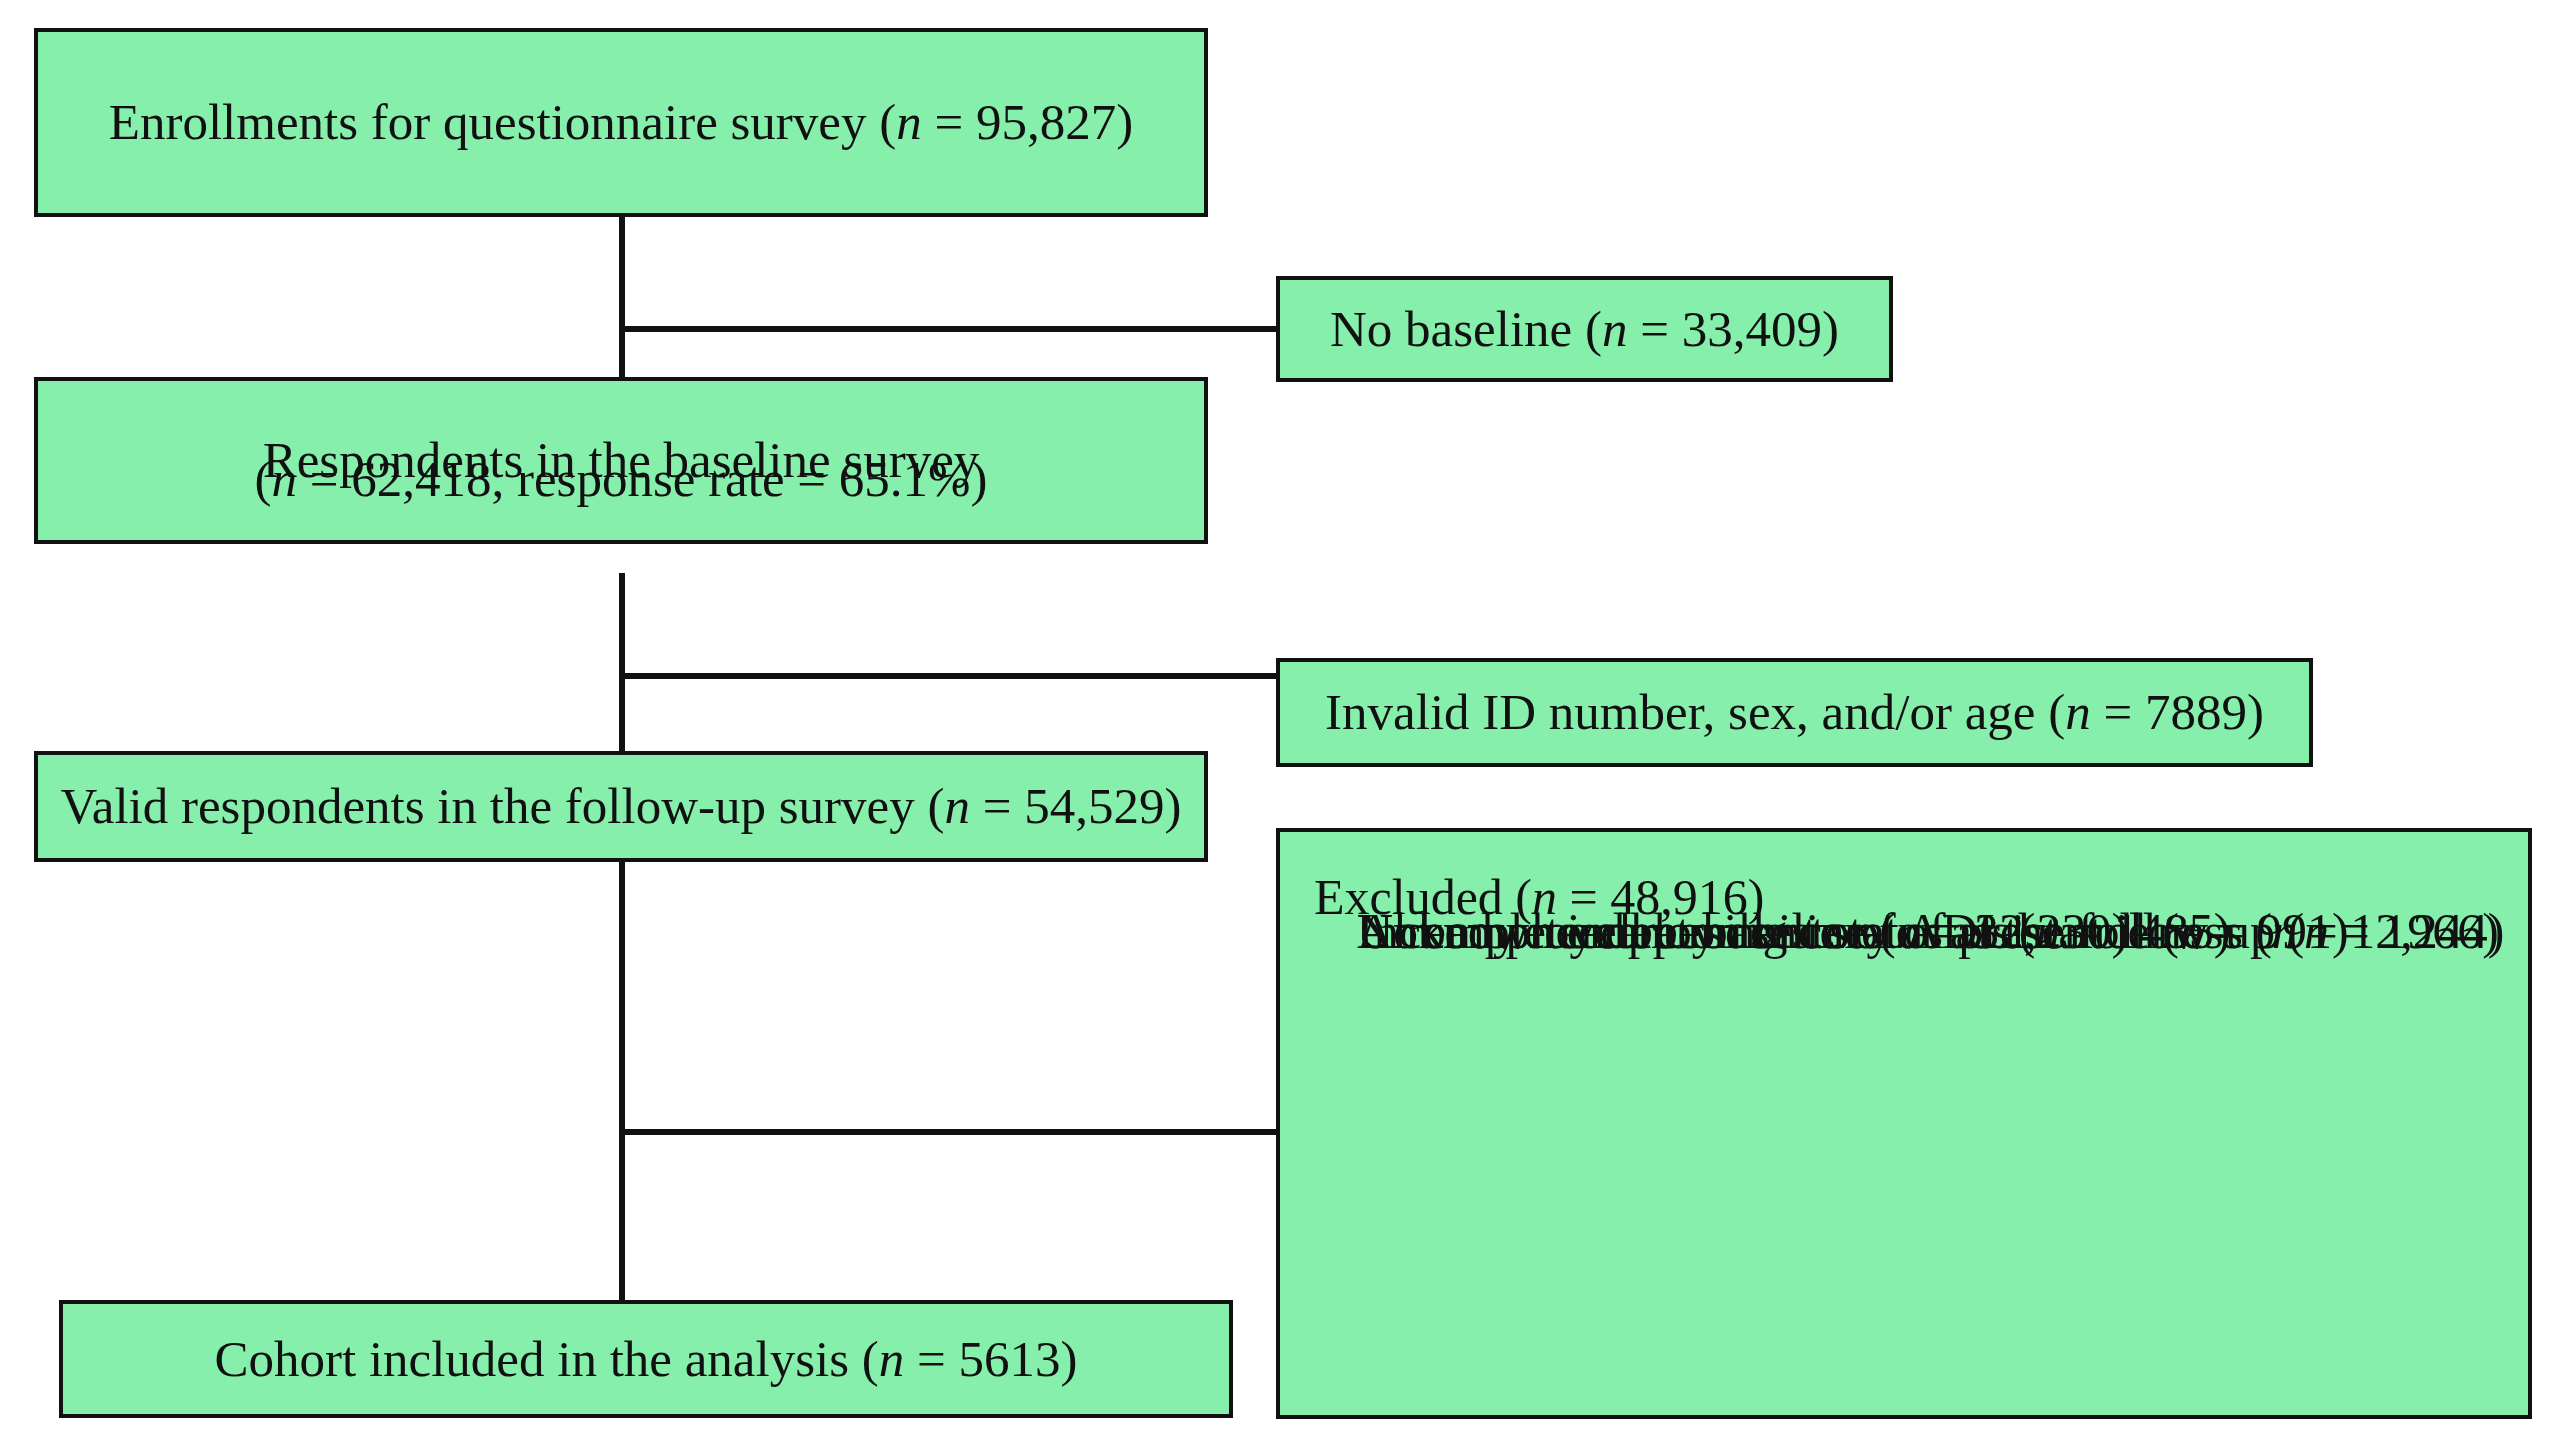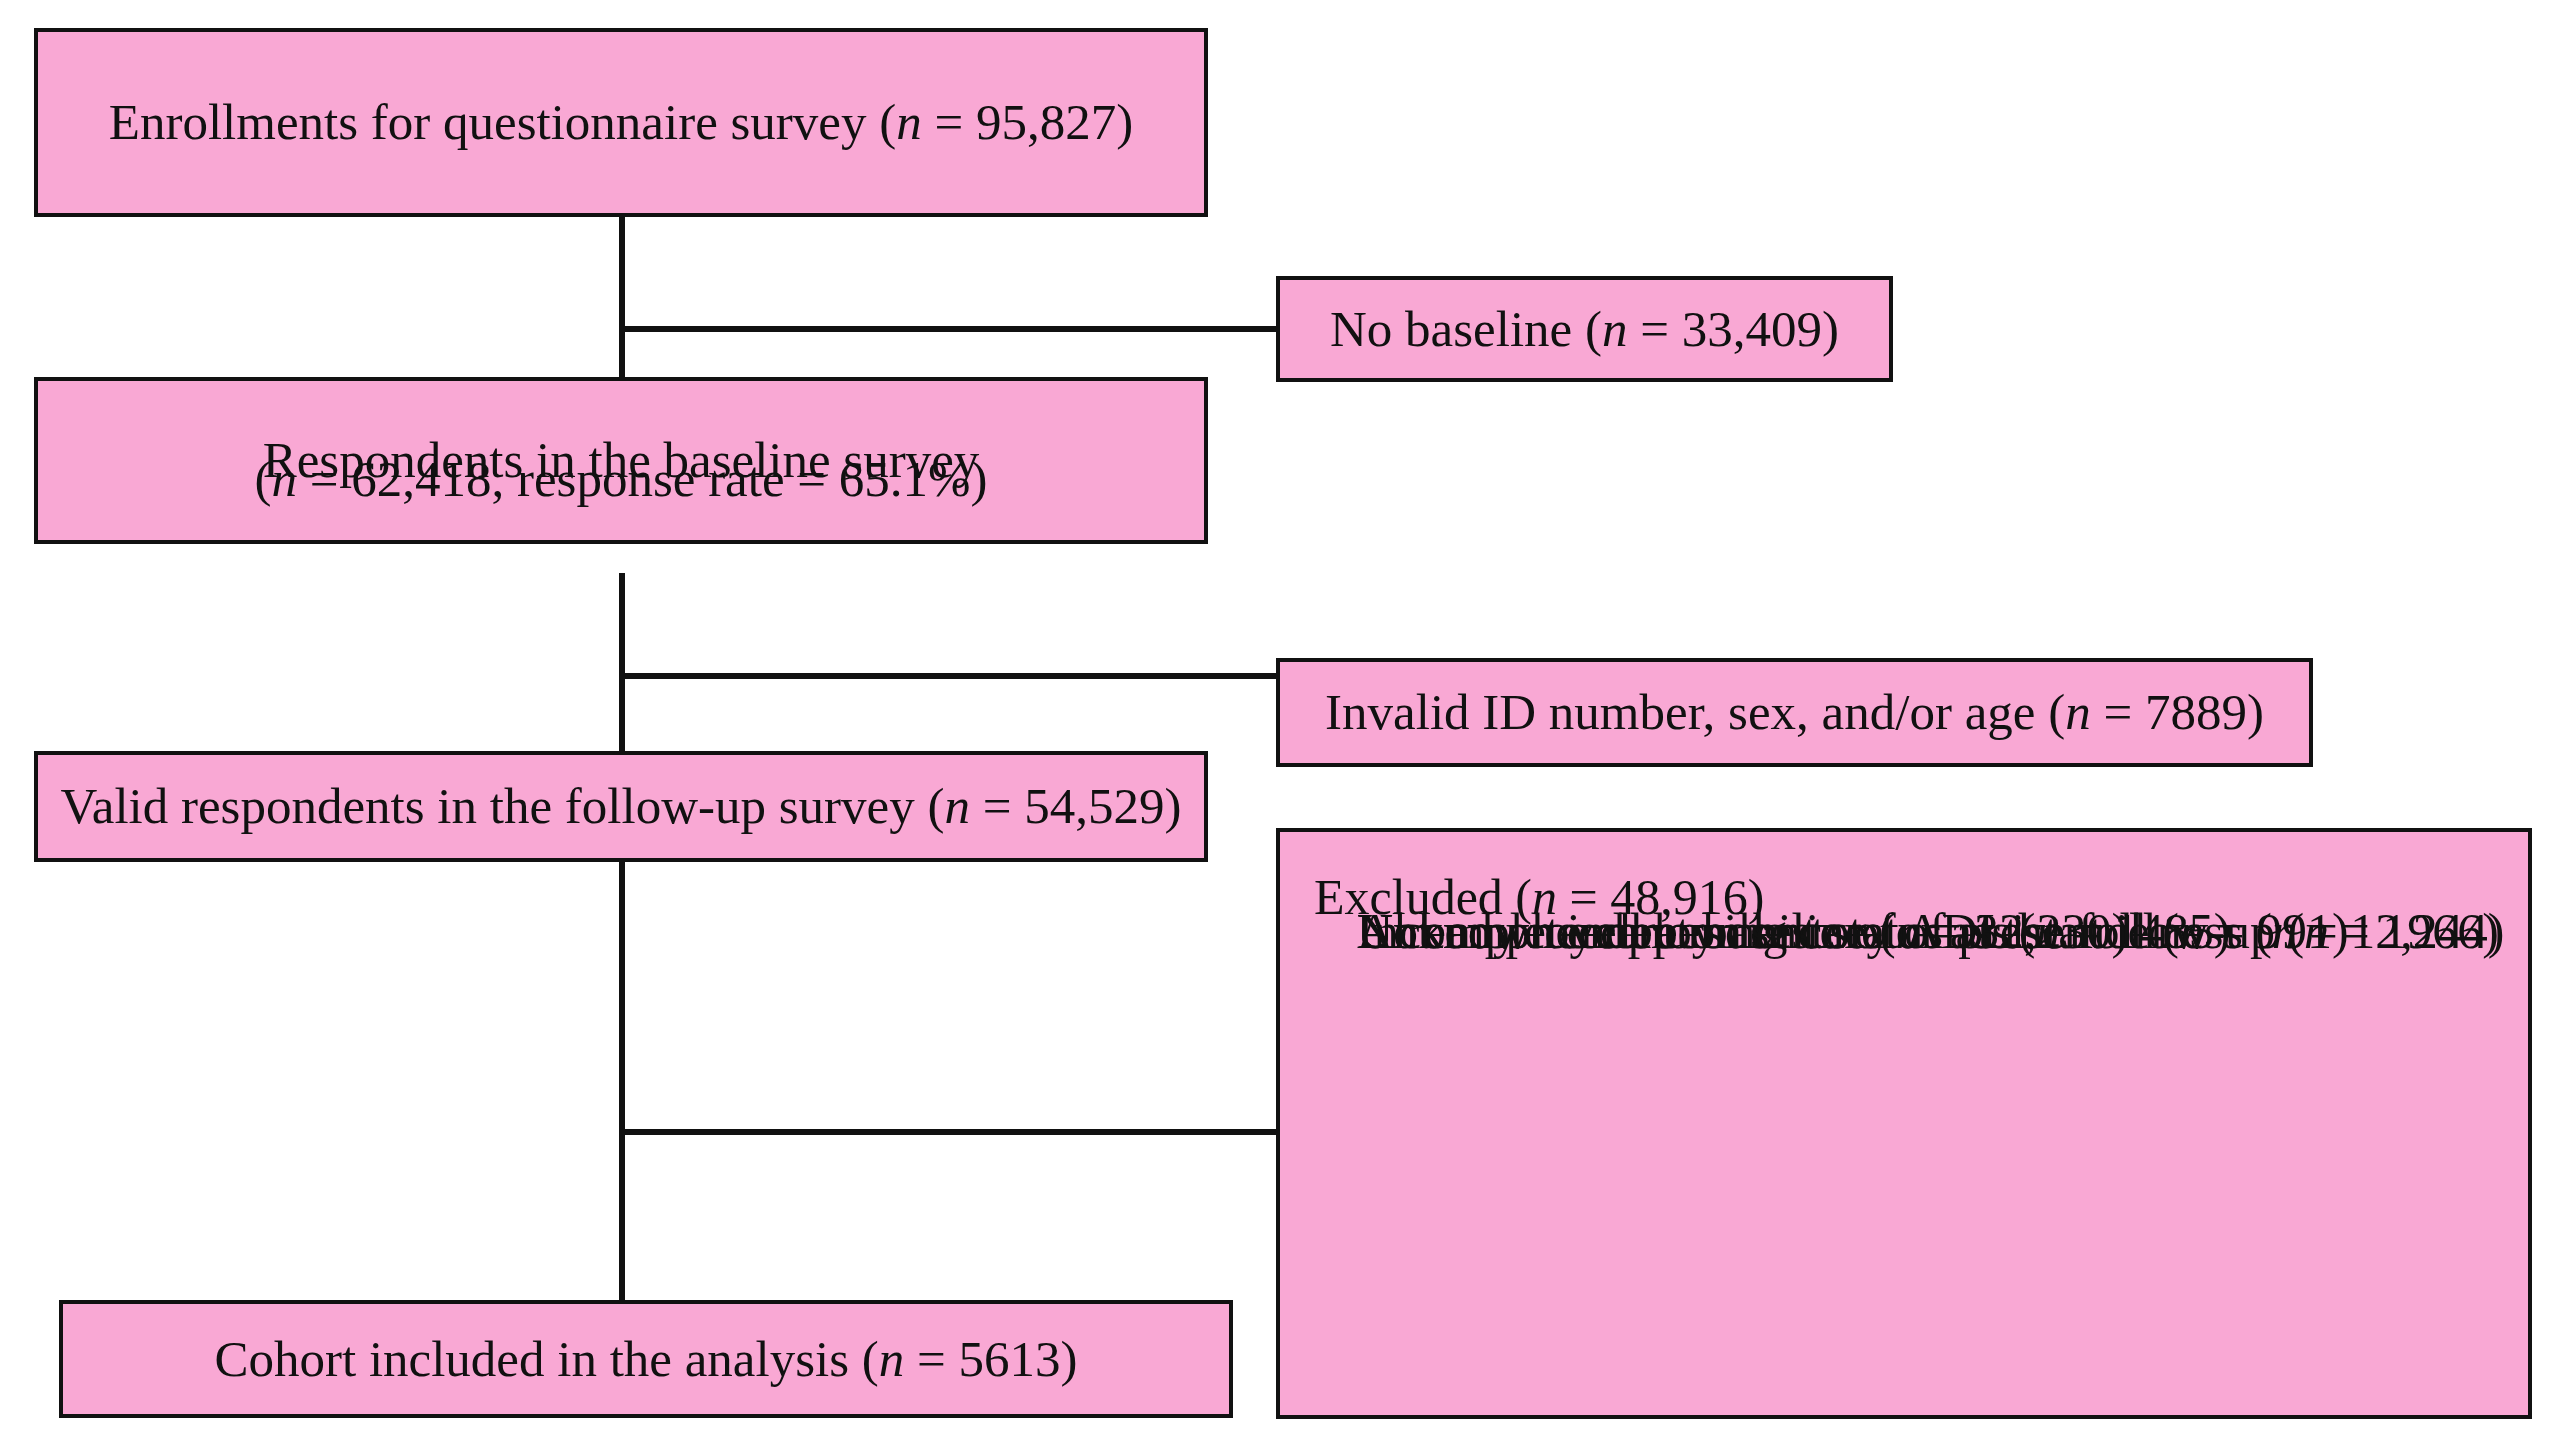--- a/index.html
+++ b/index.html
@@ -15,21 +15,21 @@
     position: relative;
     width: 2563px;
     height: 1451px;
     background: #ffffff;
     overflow: hidden;
   }
   .node {
     position: absolute;
     box-sizing: border-box;
     border: 4px solid #111111;
-    background: #f9a8d4;
+    background: #86efac;
     display: flex;
     flex-direction: column;
     justify-content: center;
     align-items: center;
     text-align: center;
   }
   .node.left-align {
     align-items: flex-start;
     text-align: left;
     justify-content: flex-start;

